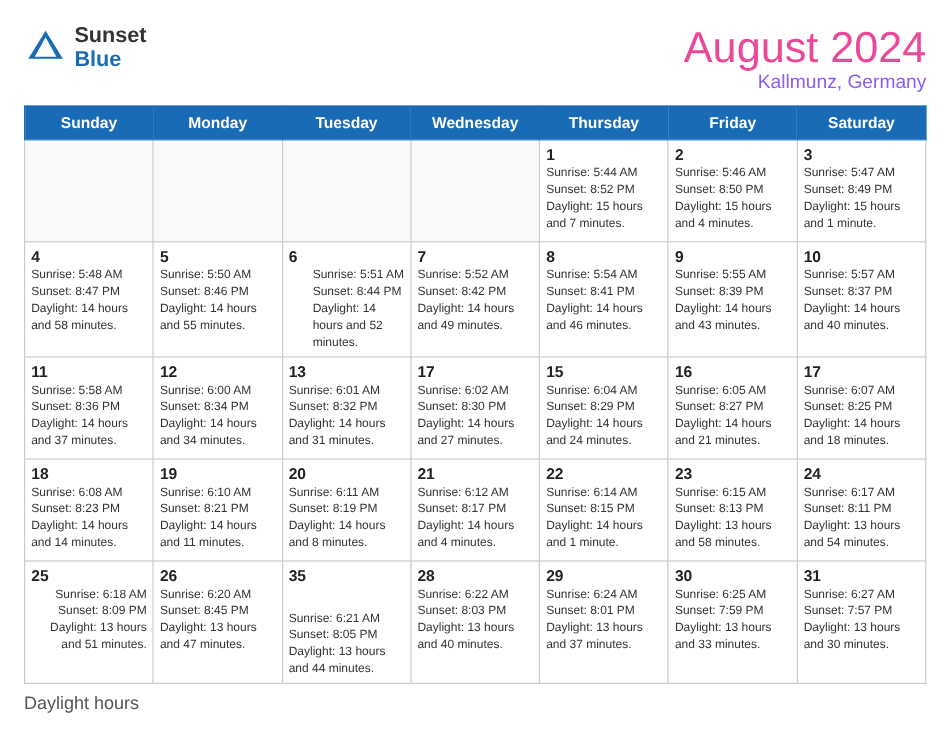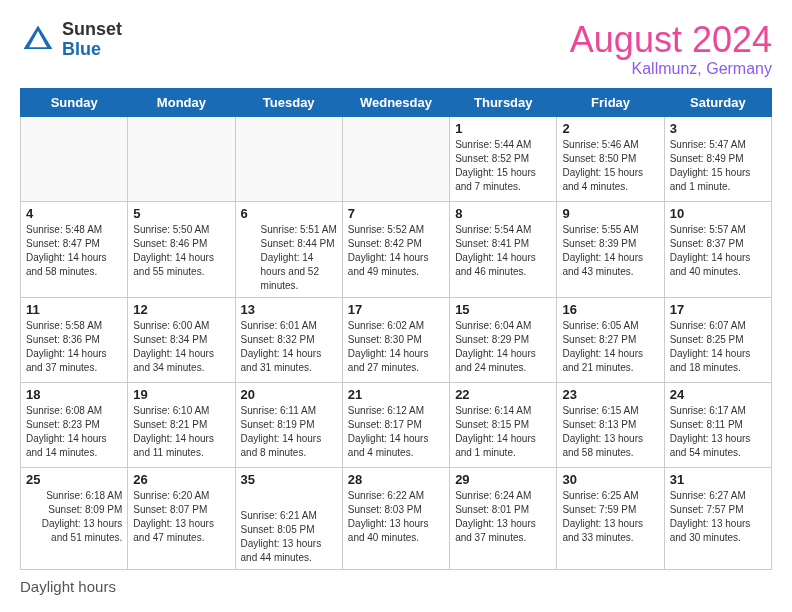--- a/index.html
+++ b/index.html
@@ -289,21 +289,21 @@
       <tr>
         <td>
           <div class="day-number">25</div>
           <div class="day-info" style="white-space: pre-line; text-align: right;">Sunrise: 6:18 AM
 Sunset: 8:09 PM
 Daylight: 13 hours and 51 minutes.</div>
         </td>
         <td>
           <div class="day-number">26</div>
           <div class="day-info" style="white-space: pre-line;">Sunrise: 6:20 AM
-Sunset: 8:07 PM
+Sunset: 8:45 PM
 Daylight: 13 hours and 47 minutes.</div>
         </td>
         <td>
           <div class="day-number">35</div>
           <div class="day-info" style="white-space: pre-line; margin-top: 22px;">Sunrise: 6:21 AM
 Sunset: 8:05 PM
 Daylight: 13 hours and 44 minutes.</div>
         </td>
         <td>
           <div class="day-number">28</div>

